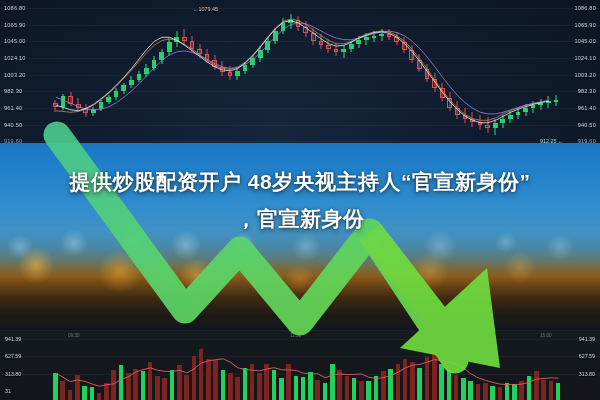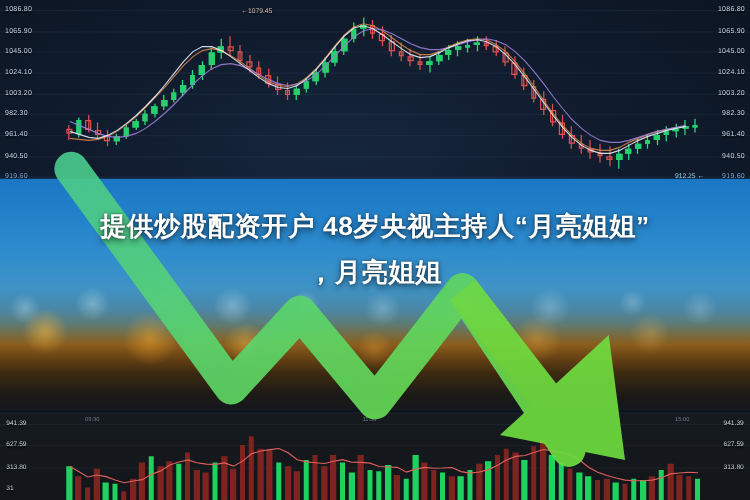--- a/index.html
+++ b/index.html
@@ -540,17 +540,17 @@
       </linearGradient>
     </defs>
     <g opacity="0.92">
       <polyline points="57,135 185,310 240,250 300,322 370,232 455,360" fill="none" stroke="url(#agrad)" stroke-width="27" stroke-linecap="round" stroke-linejoin="round"></polyline>
       <polygon points="487,268 500,368 400,348" fill="#6fdc3f"></polygon>
       <polyline points="370,232 452,338" fill="none" stroke="#6fdc3f" stroke-width="27" stroke-linecap="butt" stroke-linejoin="round"></polyline>
     </g>
   </svg>
 
   <div class="headline">
-    <span class="ln">提供炒股配资开户 48岁央视主持人“月亮姐姐”</span>
-    <span class="ln">，月亮姐姐</span>
+    <span class="ln">提供炒股配资开户 48岁央视主持人“官宣新身份”</span>
+    <span class="ln">，官宣新身份</span>
   </div>
 
 </div>
 
 </body></html>

